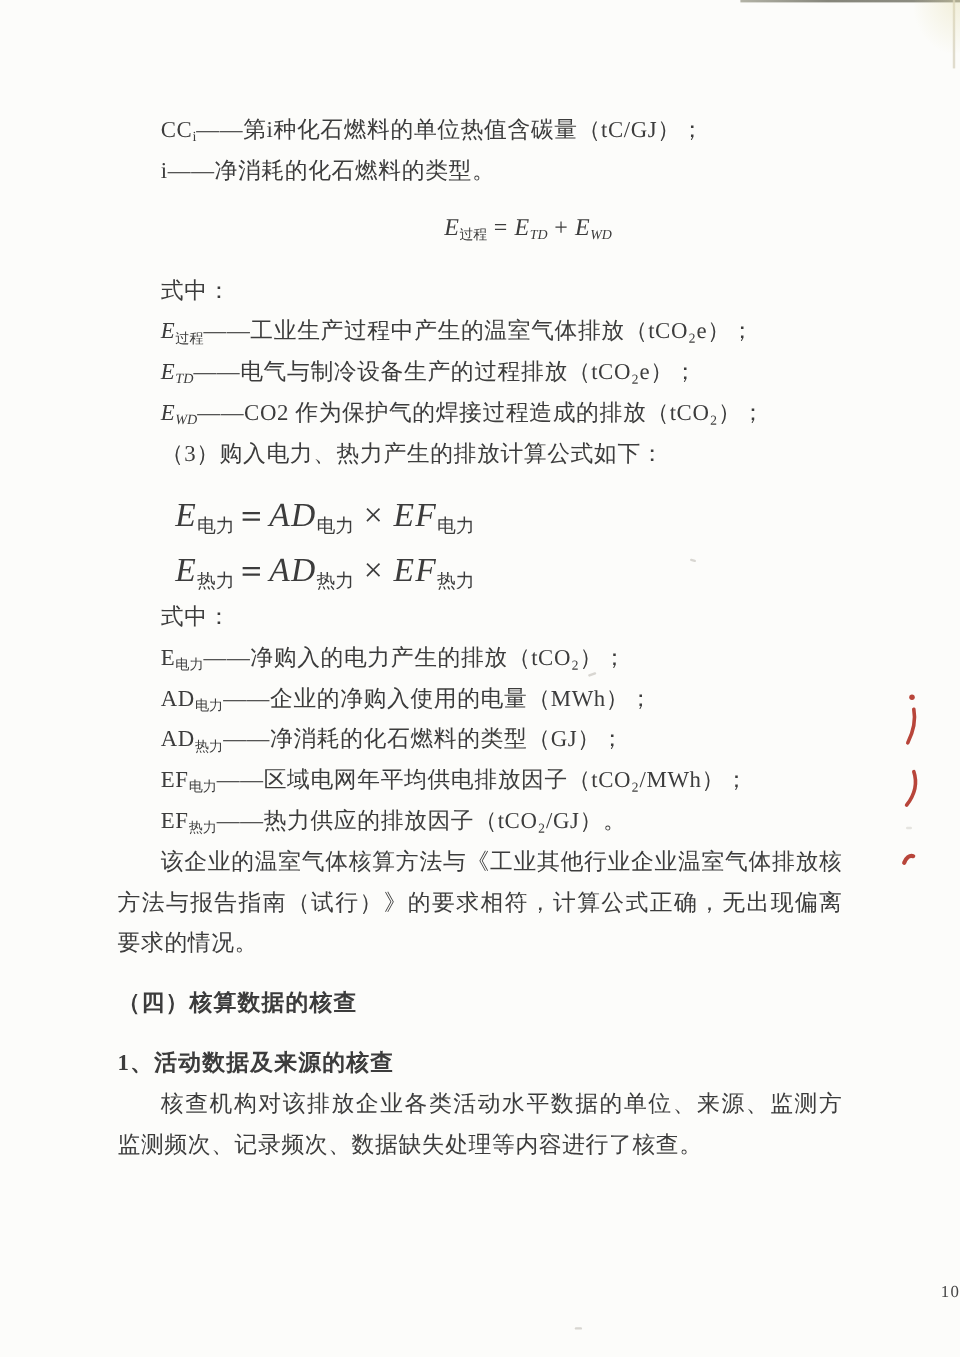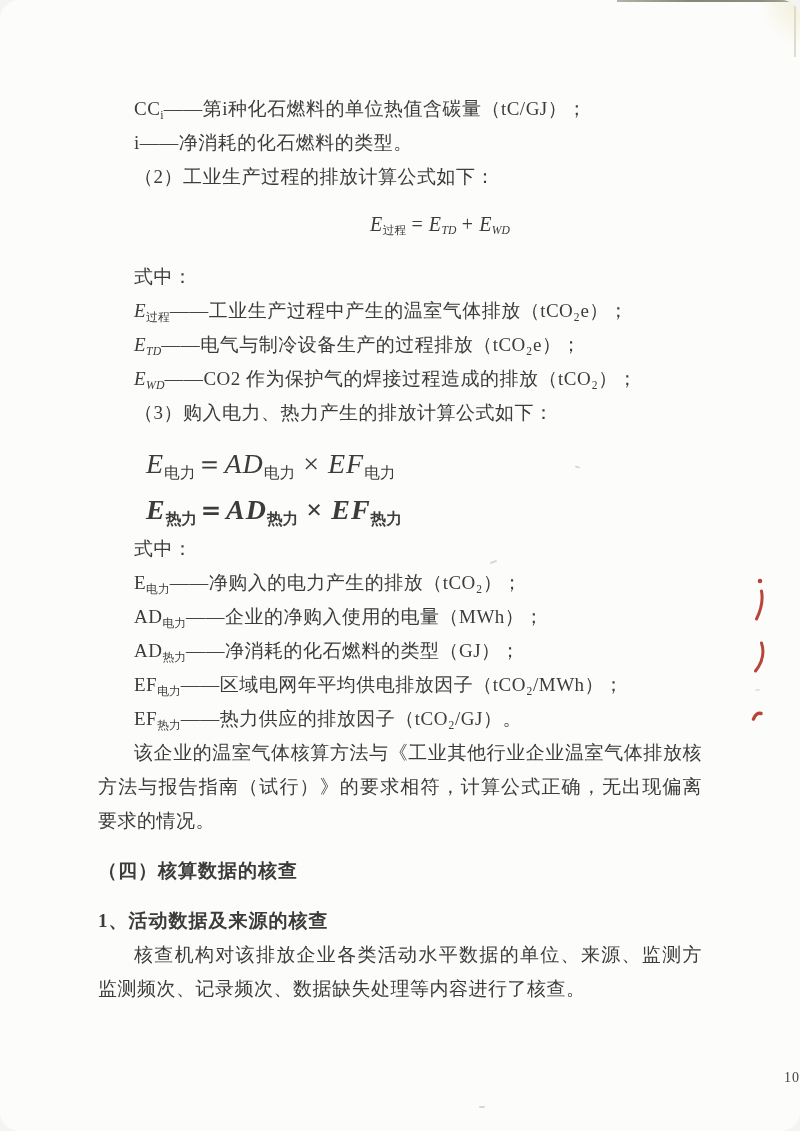--- a/index.html
+++ b/index.html
@@ -1,37 +1,37 @@
 <!DOCTYPE html>
 <html><head>
 <meta charset="utf-8">
 <style>
   html,body { margin:0; padding:0; }
   body { width:800px; height:1131px; background:#f4f4f2; font-family:"Liberation Serif","DejaVu Serif",serif; }
   .page {
     position:relative; width:800px; height:1131px; overflow:hidden;
-    background:#fcfcfa; color:#3c3c3c;border-radius:19px;
+    background:#fcfcfa; color:#3c3c3c;
   }
   .content { position:absolute; left:98px; top:92px; width:604px; }
   .ln { font-size:19px; line-height:34px; height:34px; white-space:nowrap; letter-spacing:0.5px; }
   .ind { padding-left:36px; }
   .bold { font-weight:bold; letter-spacing:1px;margin-top:16px; }
   .just { white-space:normal; overflow:hidden; text-align:justify; text-align-last:justify; text-justify:distribute; }
   .it { font-style:italic; }
   sub { font-size:62%; line-height:0; vertical-align:-0.3em; letter-spacing:0; }
   .f-center {
     height:40px; line-height:40px; margin-top:10px; margin-bottom:16px;
     text-align:center; font-size:20px; position:relative; left:40px; white-space:nowrap;
   }
   .f-center sub { font-size:58%; }
   .f-big {
     font-size:28px; height:44px; line-height:44px; padding-left:48px;
     margin-top:12px; white-space:nowrap; letter-spacing:1px;
   }
-  .f-big + .f-big { margin-top:2px;font-weight:bold; }
+  .f-big + .f-big { margin-top:2px; }
   .f-big sub { font-size:56%; vertical-align:-0.35em; }
   .page-num { position:absolute; left:0; top:1070px; width:100%; text-align:right; font-size:14px; color:#454545; letter-spacing:1px; }
   
   .top-edge { position:absolute; left:617px; top:0; width:183px; height:2px;
     background:linear-gradient(90deg,#9a9a8a,#5e5e50 40%,#6a6a5c); opacity:.75; }
   .right-edge-line { position:absolute; left:794px; top:0; width:2px; height:57px; background:#d8d3c2; opacity:.8; }
   .corner-tint { position:absolute; left:762px; top:0; width:38px; height:44px;
     background:radial-gradient(ellipse at top right, rgba(226,219,170,.4), rgba(226,219,170,0) 75%); }
   .red-marks { position:absolute; left:0; top:0; width:800px; height:1131px; pointer-events:none; }
   .speck { position:absolute; background:#b9b7ae; opacity:.55; border-radius:1px; }
@@ -48,21 +48,20 @@
   <div class="right-edge-line"></div>
   <div class="corner-tint"></div>
   <div class="speck s1"></div>
   <div class="speck s2"></div>
   <div class="speck s3"></div>
   <div class="speck s4"></div>
 
   <div class="content">
       <div class="ln ind"><span>CC</span><sub>i</sub><span>——第i种化石燃料的单位热值含碳量（tC/GJ）；</span></div>
       <div class="ln ind"><span>i——净消耗的化石燃料的类型。</span></div>
-      <div class="ln ind"><span>（2）工业生产过程的排放计算公式如下：</span></div>
       <div class="ln f-center"><span class="it">E</span><sub>过程</sub><span> = </span><span class="it">E</span><sub class="it">TD</sub><span> + </span><span class="it">E</span><sub class="it">WD</sub></div>
       <div class="ln ind"><span>式中：</span></div>
       <div class="ln ind"><span class="it">E</span><sub>过程</sub><span>——工业生产过程中产生的温室气体排放（tCO₂e）；</span></div>
       <div class="ln ind"><span class="it">E</span><sub class="it">TD</sub><span>——电气与制冷设备生产的过程排放（tCO₂e）；</span></div>
       <div class="ln ind"><span class="it">E</span><sub class="it">WD</sub><span>——CO2 作为保护气的焊接过程造成的排放（tCO₂）；</span></div>
       <div class="ln ind"><span>（3）购入电力、热力产生的排放计算公式如下：</span></div>
       <div class="ln f-big"><span class="it">E</span><sub>电力</sub><span>＝</span><span class="it">AD</span><sub>电力</sub><span> × </span><span class="it">EF</span><sub>电力</sub></div>
       <div class="ln f-big"><span class="it">E</span><sub>热力</sub><span>＝</span><span class="it">AD</span><sub>热力</sub><span> × </span><span class="it">EF</span><sub>热力</sub></div>
       <div class="ln ind"><span>式中：</span></div>
       <div class="ln ind"><span>E</span><sub>电力</sub><span>——净购入的电力产生的排放（tCO₂）；</span></div>

